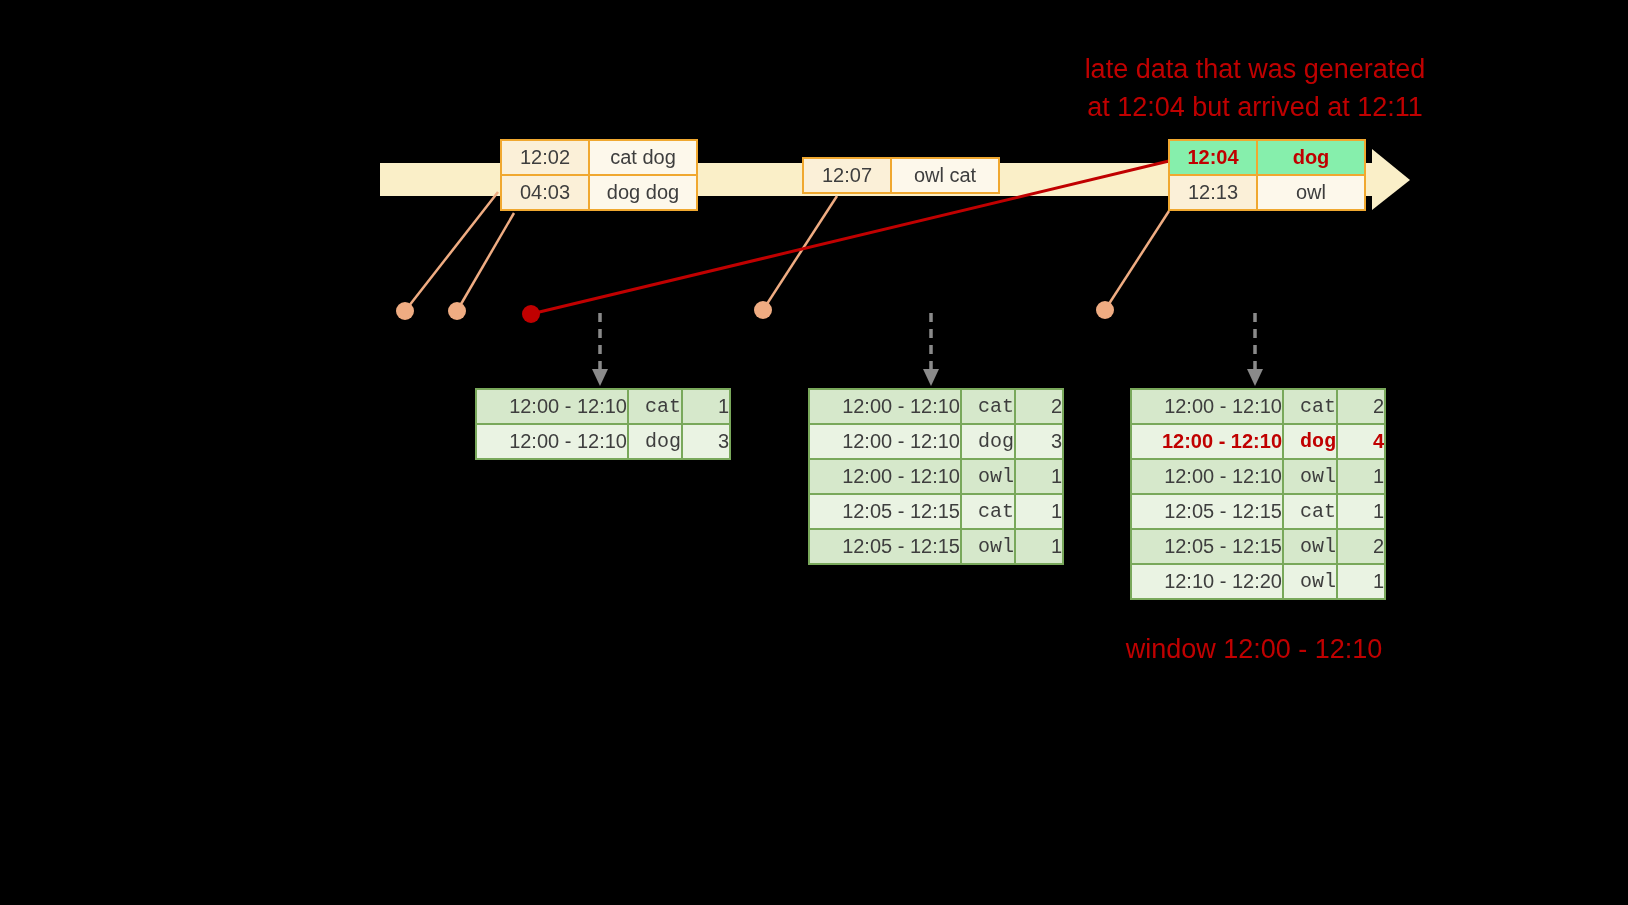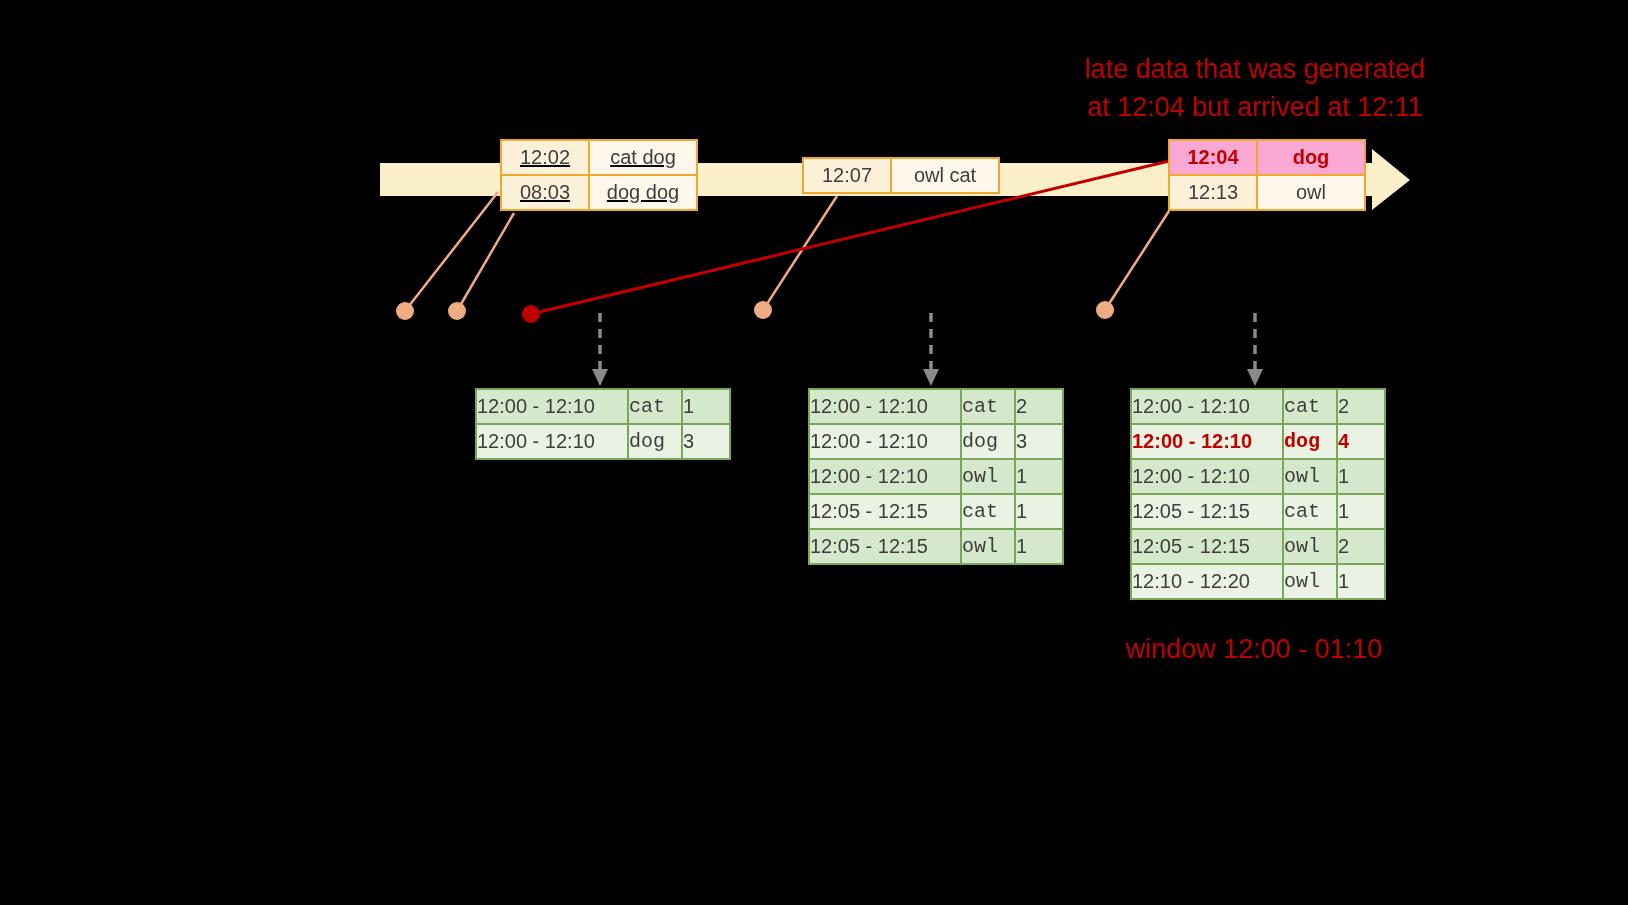--- a/index.html
+++ b/index.html
@@ -16,29 +16,29 @@
   #ann-late   { left:1015px; top:50px;  width:480px; }
   #ann-counts { left:1038px; top:630px; width:432px; }
 
   table.event-table { position:absolute; border-collapse:collapse; z-index:2; }
   table.event-table td {
     border:2px solid #F0A830; height:33px; text-align:center; vertical-align:middle;
     font-size:20px; color:#3E3E3E; padding:0;
   }
   td.t-time  { width:86px;  background:#FBF0D8; }
   td.t-words { width:106px; background:#FDF8EB; }
-  tr.late-row td { background:#f9a8d4; color:#C00000; font-weight:bold; }
-
-  #events-1 { left:500px;  top:139px;text-decoration:underline; }
+  tr.late-row td { background:#86efac; color:#C00000; font-weight:bold; }
+
+  #events-1 { left:500px;  top:139px; }
   #events-2 { left:802px;  top:157px; }
   #events-3 { left:1168px; top:139px; }
 
   table.result-table { position:absolute; border-collapse:collapse; z-index:2; }
   table.result-table td {
-    border:2px solid #79A85B; height:33px; text-align:left; vertical-align:middle;
+    border:2px solid #79A85B; height:33px; text-align:right; vertical-align:middle;
     font-size:20px; color:#3E3E3E; padding:0;
   }
   td.r-window { width:150px; }
   td.r-word   { width:52px;font-family:Liberation Mono, monospace; }
   td.r-count  { width:46px; }
   tr.row-a td { background:#D6E8CB; }
   tr.row-b td { background:#EAF3E3; }
   tr.hl-row td { color:#C00000; font-weight:bold; }
 
   #result-1 { left:475px;  top:388px; }
@@ -75,31 +75,31 @@
     <line x1="1255" y1="313" x2="1255" y2="370" stroke="#8A8A8A" stroke-width="3.5" stroke-dasharray="9 7"></line>
     <polygon points="1247,369 1263,369 1255,386" fill="#8A8A8A"></polygon>
   </svg>
 
   <div class="annotation" id="ann-late">
     <div>late data that was generated</div>
     <div>at 12:04 but arrived at 12:11</div>
   </div>
 
   <div class="annotation" id="ann-counts">
-    <div>window 12:00 - 01:10</div>
+    <div>window 12:00 - 12:10</div>
   </div>
 
   <table class="event-table" id="events-1">
     <tbody>
         <tr>
       <td class="t-time">12:02</td>
       <td class="t-words">cat dog</td>
     </tr>
     <tr>
-      <td class="t-time">08:03</td>
+      <td class="t-time">04:03</td>
       <td class="t-words">dog dog</td>
     </tr>
   </tbody>
     </table>
 
   <table class="event-table" id="events-2">
     <tbody>
         <tr>
       <td class="t-time">12:07</td>
       <td class="t-words">owl cat</td>

